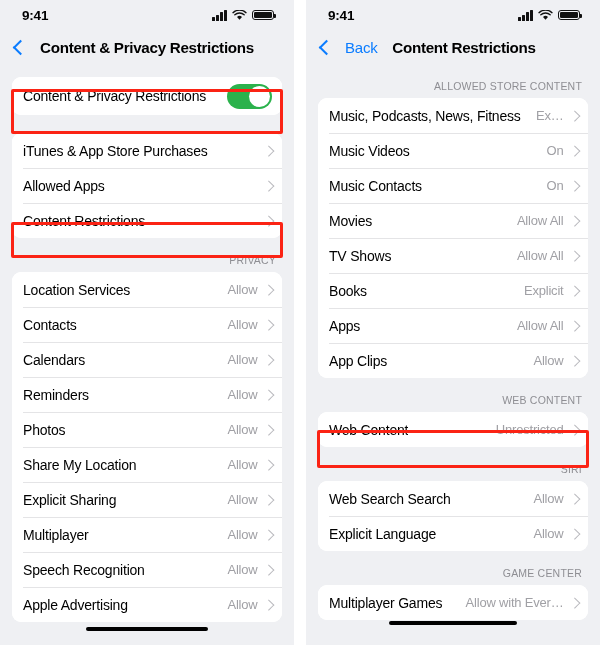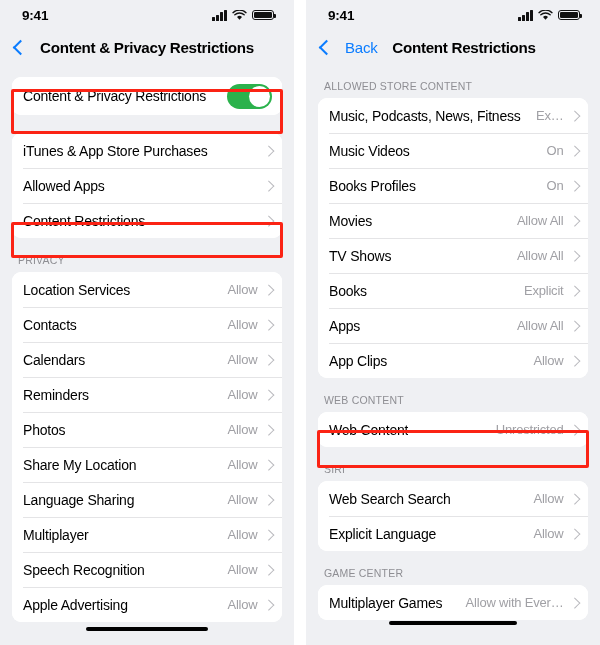--- a/index.html
+++ b/index.html
@@ -123,20 +123,21 @@
   .content {
     padding: 0 12px;
     box-sizing: border-box;
   }
   .section-header {
     font-size: 10.5px;
     color: #8e8e93;
     letter-spacing: 0.2px;
     padding: 16px 6px 6px 6px;
     text-transform: uppercase;
+    text-align: right;
   }
   .card {
     background: #fff;
     border-radius: 9px;
     overflow: hidden;
   }
   .row {
     display: flex;
     align-items: center;
     height: 35px;
@@ -316,21 +317,21 @@
           <span class="row-label">Photos</span>
           <span class="row-value">Allow</span>
           <span class="chev-right"></span>
         </div>
         <div class="row">
           <span class="row-label">Share My Location</span>
           <span class="row-value">Allow</span>
           <span class="chev-right"></span>
         </div>
         <div class="row">
-          <span class="row-label">Language Sharing</span>
+          <span class="row-label">Explicit Sharing</span>
           <span class="row-value">Allow</span>
           <span class="chev-right"></span>
         </div>
         <div class="row">
           <span class="row-label">Multiplayer</span>
           <span class="row-value">Allow</span>
           <span class="chev-right"></span>
         </div>
         <div class="row">
           <span class="row-label">Speech Recognition</span>
@@ -390,21 +391,21 @@
           <span class="row-label">Music, Podcasts, News, Fitness</span>
           <span class="row-value">Ex…</span>
           <span class="chev-right"></span>
         </div>
         <div class="row">
           <span class="row-label">Music Videos</span>
           <span class="row-value">On</span>
           <span class="chev-right"></span>
         </div>
         <div class="row">
-          <span class="row-label">Books Profiles</span>
+          <span class="row-label">Music Contacts</span>
           <span class="row-value">On</span>
           <span class="chev-right"></span>
         </div>
         <div class="row">
           <span class="row-label">Movies</span>
           <span class="row-value">Allow All</span>
           <span class="chev-right"></span>
         </div>
         <div class="row">
           <span class="row-label">TV Shows</span>

